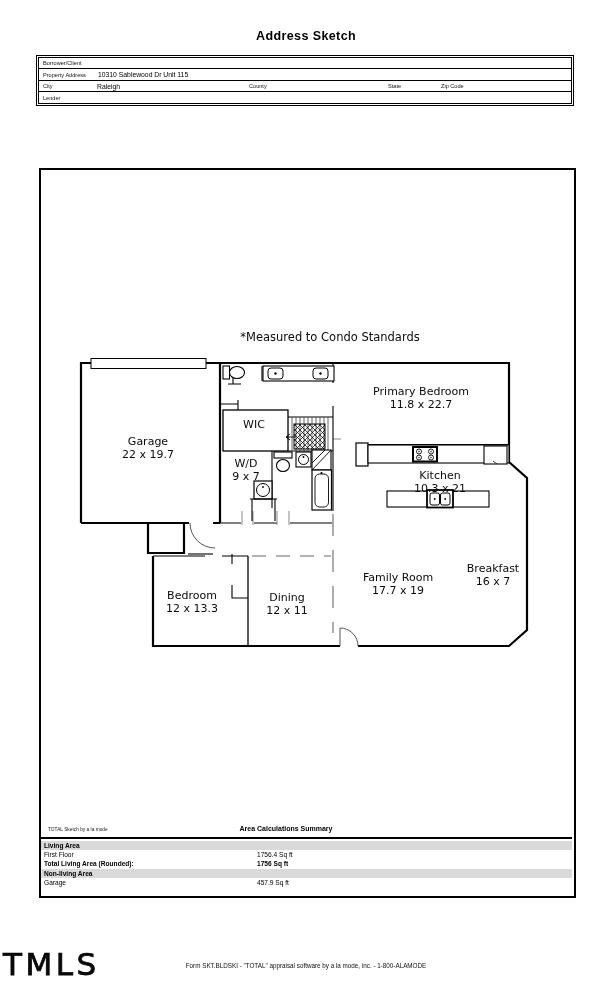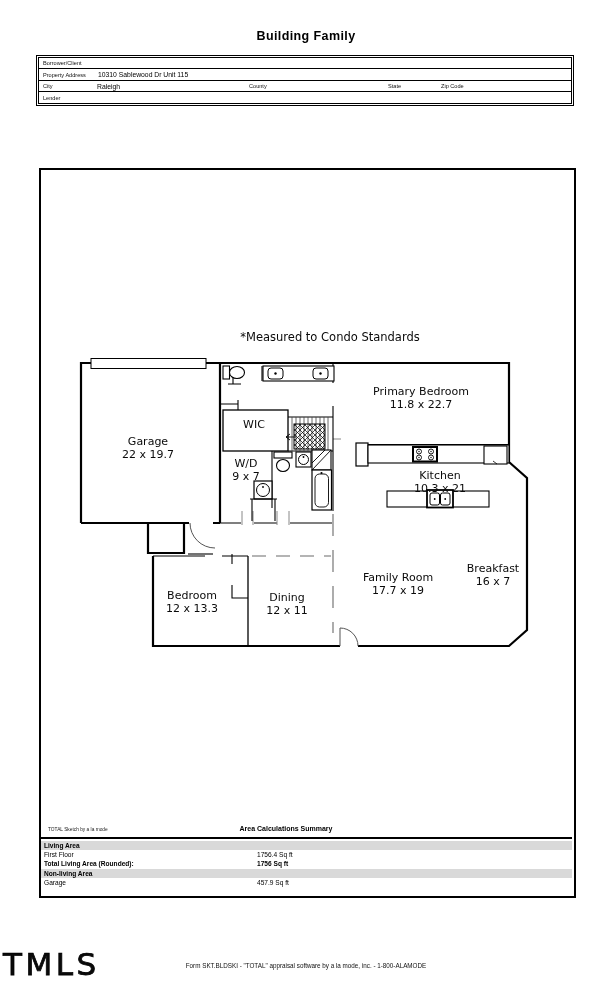--- a/index.html
+++ b/index.html
@@ -32,21 +32,21 @@
   .sum-row{position:absolute;left:41px;width:531px;height:9.4px;font-size:6.6px;line-height:9.4px;}
   .sum-label{position:absolute;left:3px;}
   .sum-value{position:absolute;left:216px;}
   .bold{font-weight:bold;}
   
   .footer-text{position:absolute;left:0;top:962px;width:612px;text-align:center;font-size:6.3px;color:#111;}
 </style>
 </head>
 <body>
 
-<div class="page-title">Building Family</div>
+<div class="page-title">Address Sketch</div>
 
 <div class="hdr">
   <div class="hdr-inner">
     <div class="hdr-row">
       <span class="hdr-label" style="left:4px">Borrower/Client</span>
       <span class="hdr-value" style="left:61px"></span>
     </div>
     <div class="hdr-row">
       <span class="hdr-label" style="left:4px">Property Address</span>
       <span class="hdr-value" style="left:59px">10310 Sablewood Dr Unit 115</span>

